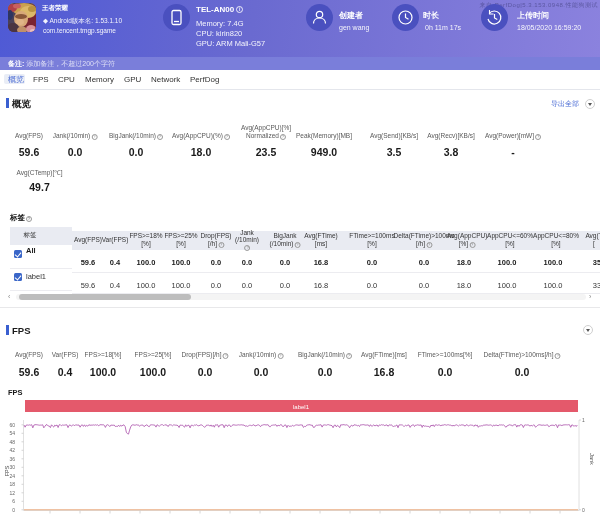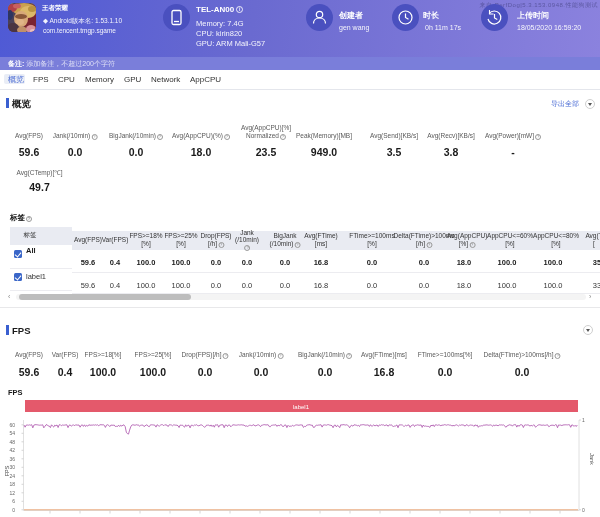--- a/index.html
+++ b/index.html
@@ -125,21 +125,21 @@
 <div class="remark"><b>备注:</b> 添加备注，不超过200个字符</div>
 
 <div class="tabs"></div>
 <div style="position:absolute; left:4px; top:74px; width:21px; height:10px; background:#e9edf6; border-radius:2px;"></div>
 <div class="tab active" style="left:8px;">概览</div>
 <div class="tab" style="left:33px;">FPS</div>
 <div class="tab" style="left:58px;">CPU</div>
 <div class="tab" style="left:85px;">Memory</div>
 <div class="tab" style="left:124px;">GPU</div>
 <div class="tab" style="left:151px;">Network</div>
-<div class="tab" style="left:190px;">AppCPU</div>
+<div class="tab" style="left:190px;">PerfDog</div>
 
 <div class="sec-bar" style="left:6px; top:98px;"></div>
 <div class="sec-title" style="left:12px; top:98px;">概览</div>
 <div class="export" style="left:551px; top:99px;">导出全部</div>
 <div class="collapse" style="left:585px; top:98.5px;"></div>
 
 <div class="shead" style="left:29px; top:132px;">Avg(FPS)</div>
 <div class="shead" style="left:75px; top:132px;">Jank(/10min)<span class="qi">?</span></div>
 <div class="shead" style="left:136px; top:132px;">BigJank(/10min)<span class="qi">?</span></div>
 <div class="shead" style="left:201px; top:132px;">Avg(AppCPU)(%)<span class="qi">?</span></div>

